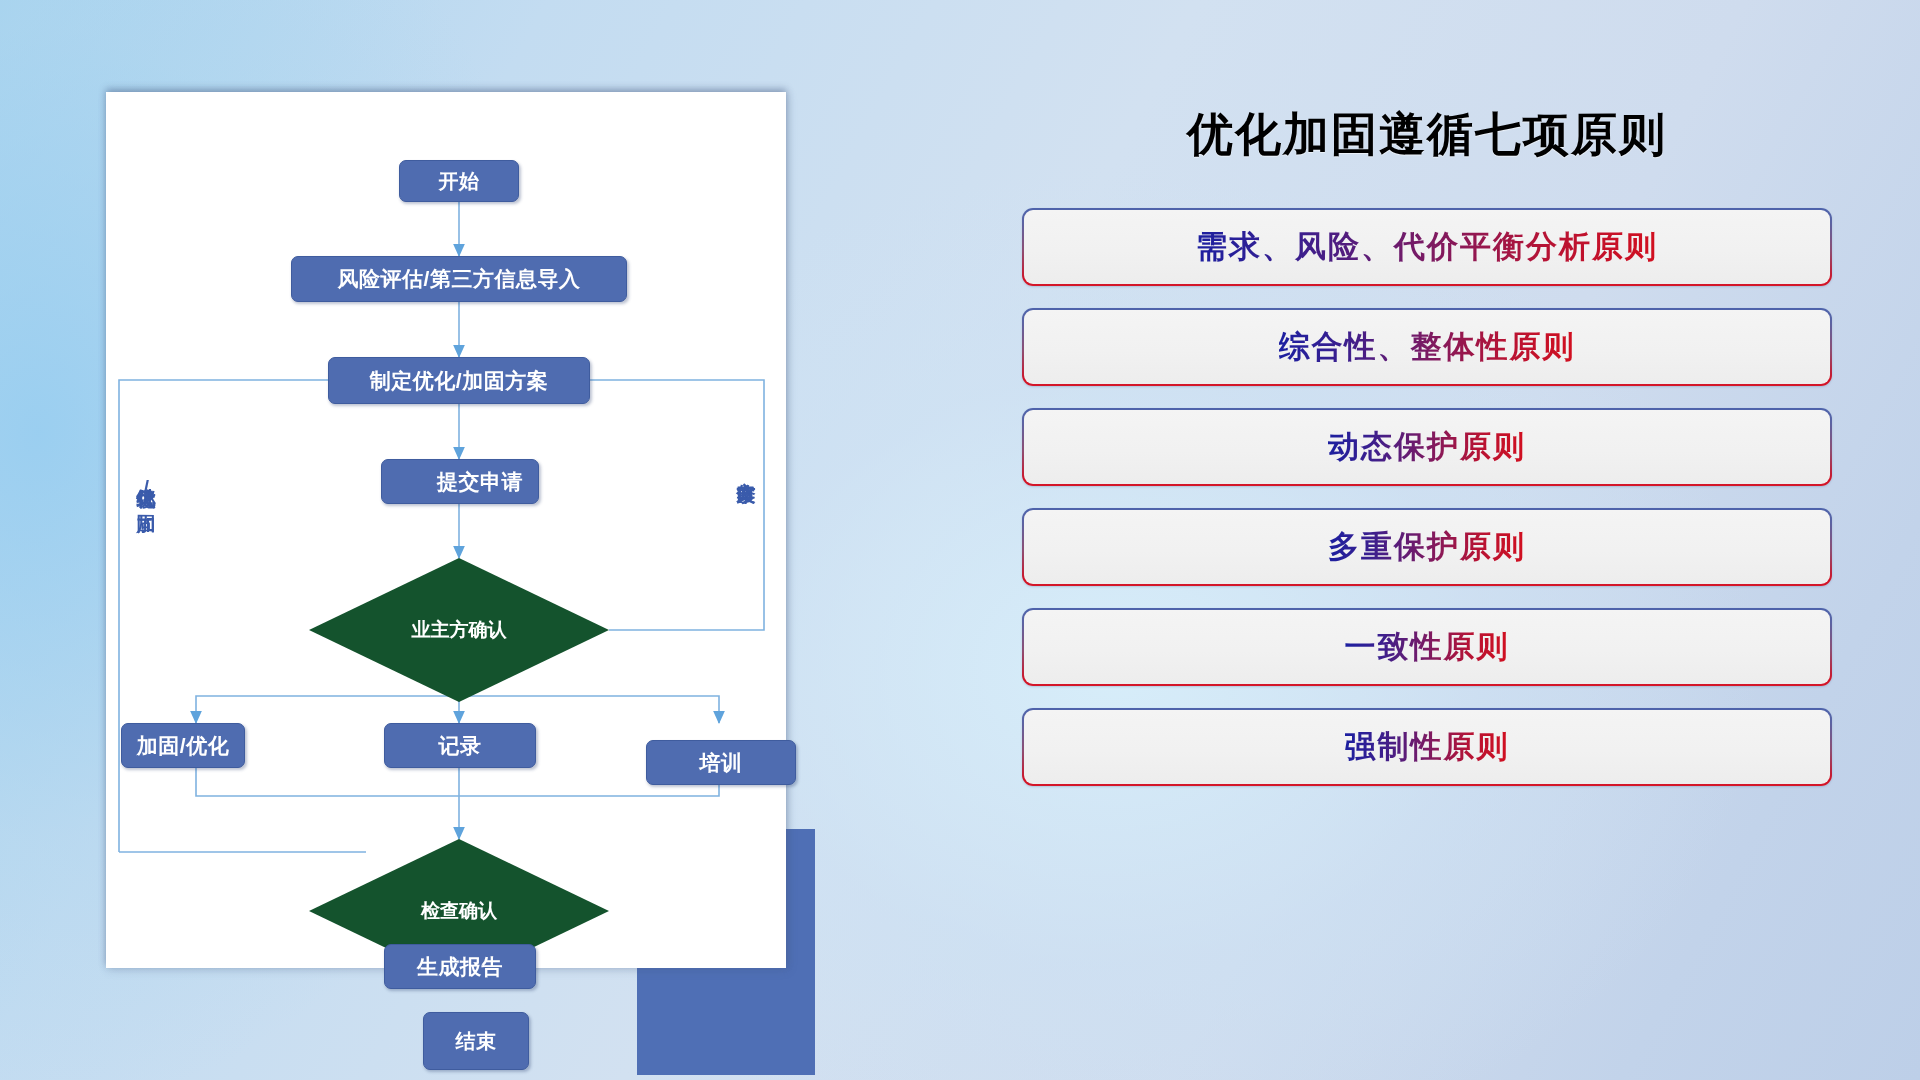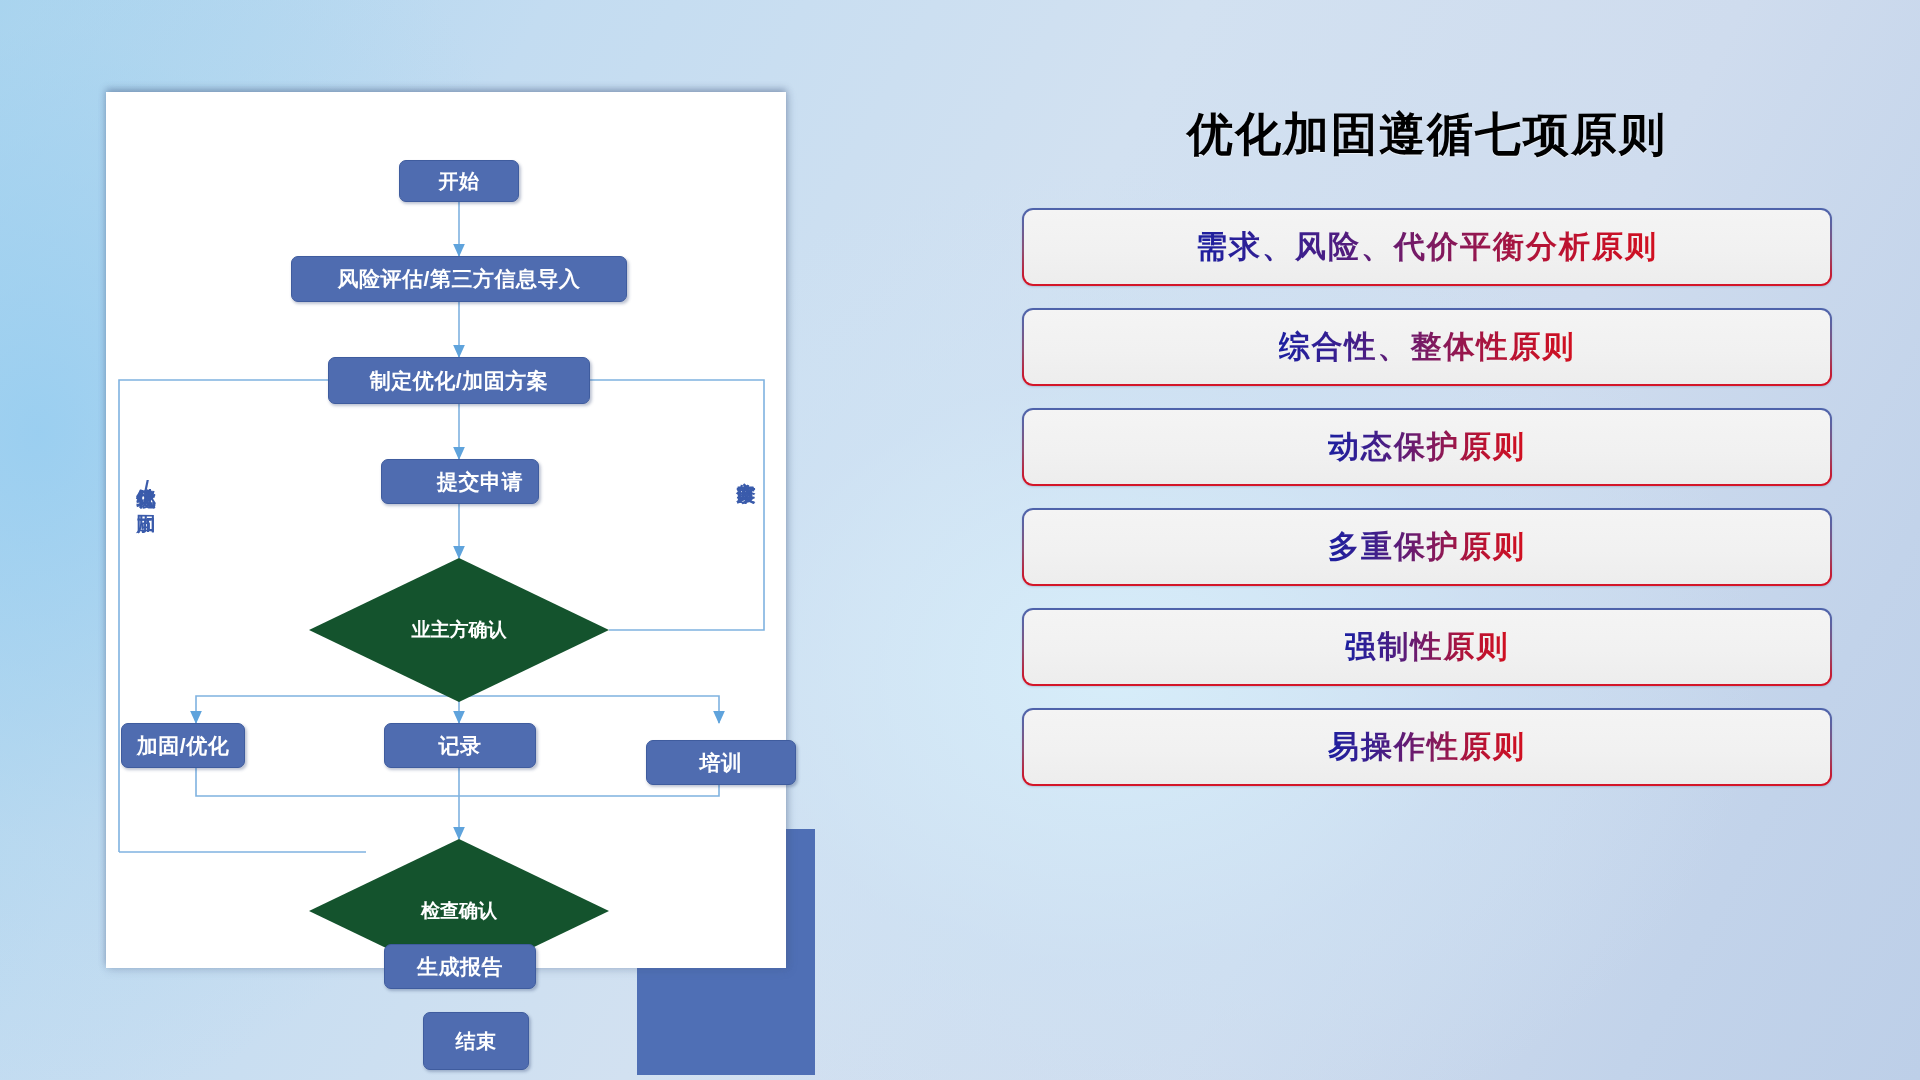--- a/index.html
+++ b/index.html
@@ -236,27 +236,27 @@
         <span class="p-text">动态保护原则</span>
       </div>
     </div>
 
     <div class="p-card">
       <div class="p-inner">
         <span class="p-text">多重保护原则</span>
       </div>
     </div>
 
+    <div class="p-card">
+      <div class="p-inner">
+        <span class="p-text">一致性原则</span>
+      </div>
+    </div>
 
     <div class="p-card">
       <div class="p-inner">
         <span class="p-text">强制性原则</span>
       </div>
     </div>
 
-    <div class="p-card">
-      <div class="p-inner">
-        <span class="p-text">易操作性原则</span>
-      </div>
-    </div>
 
   </div>
 </div>
 
 </body></html>

